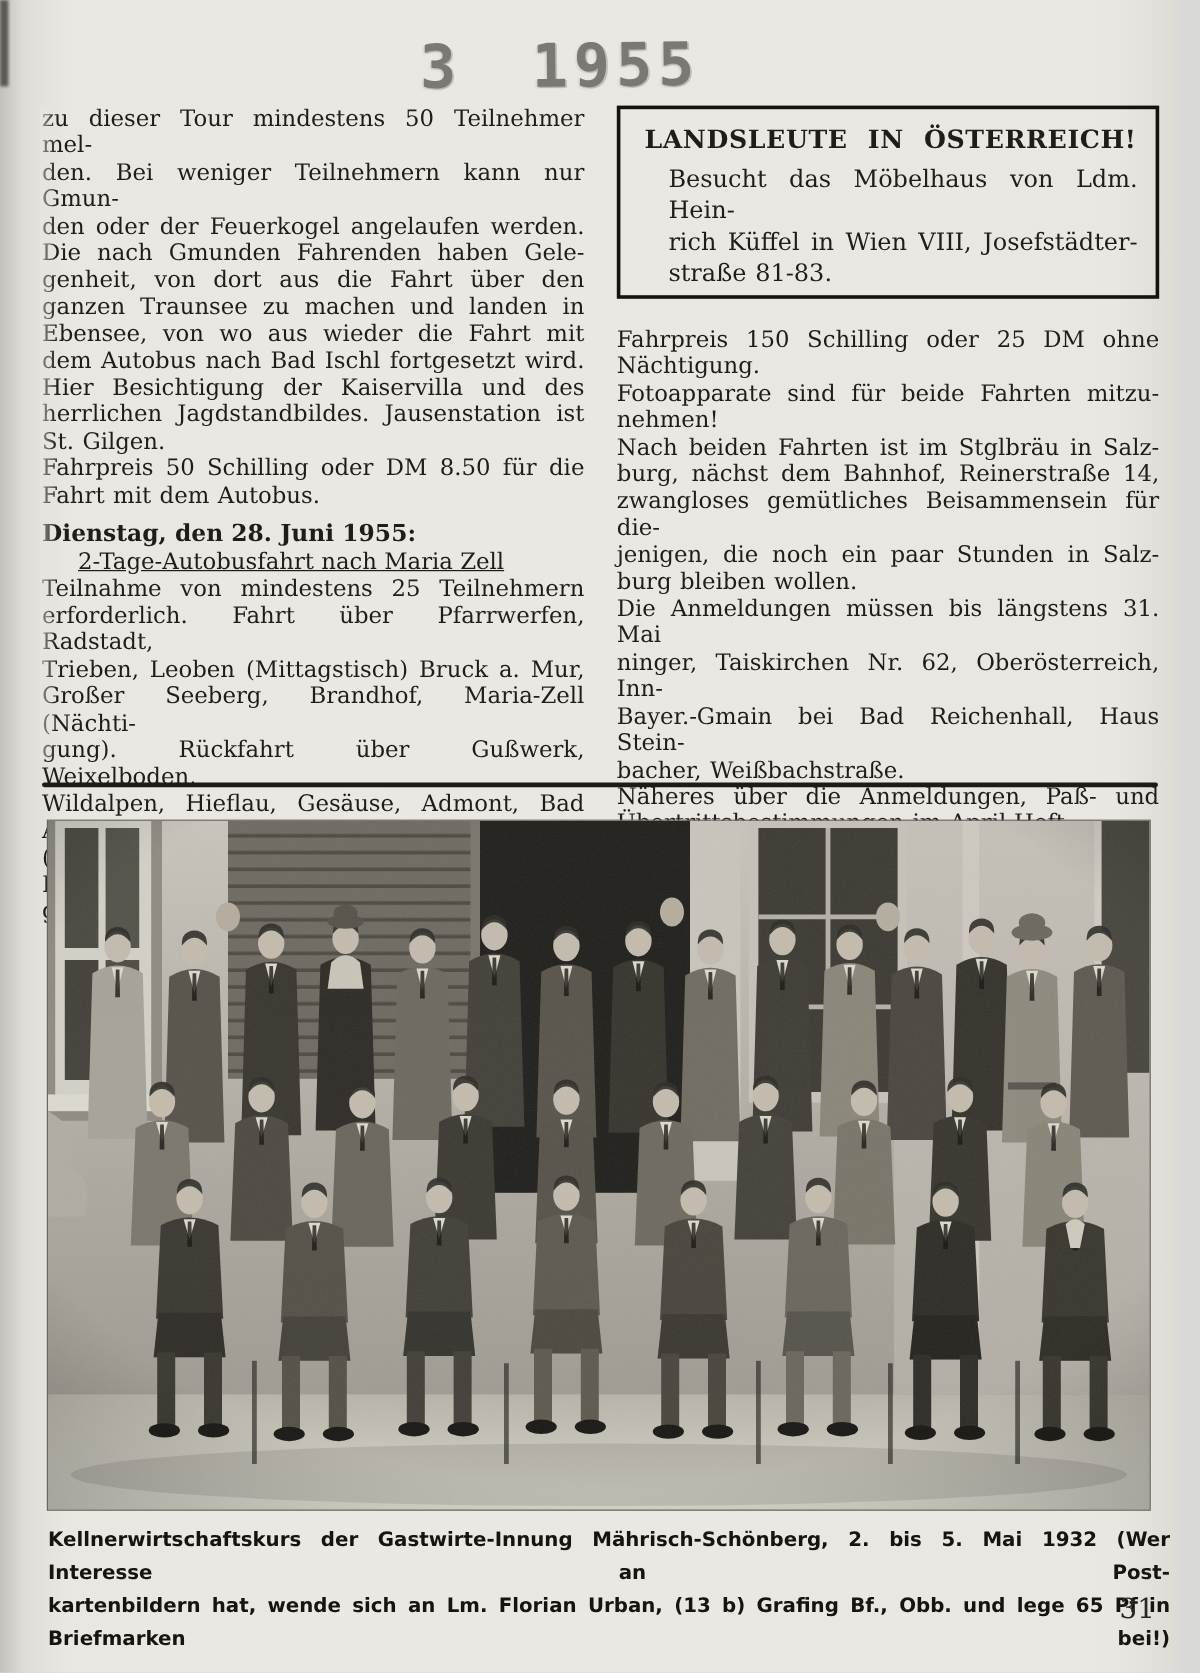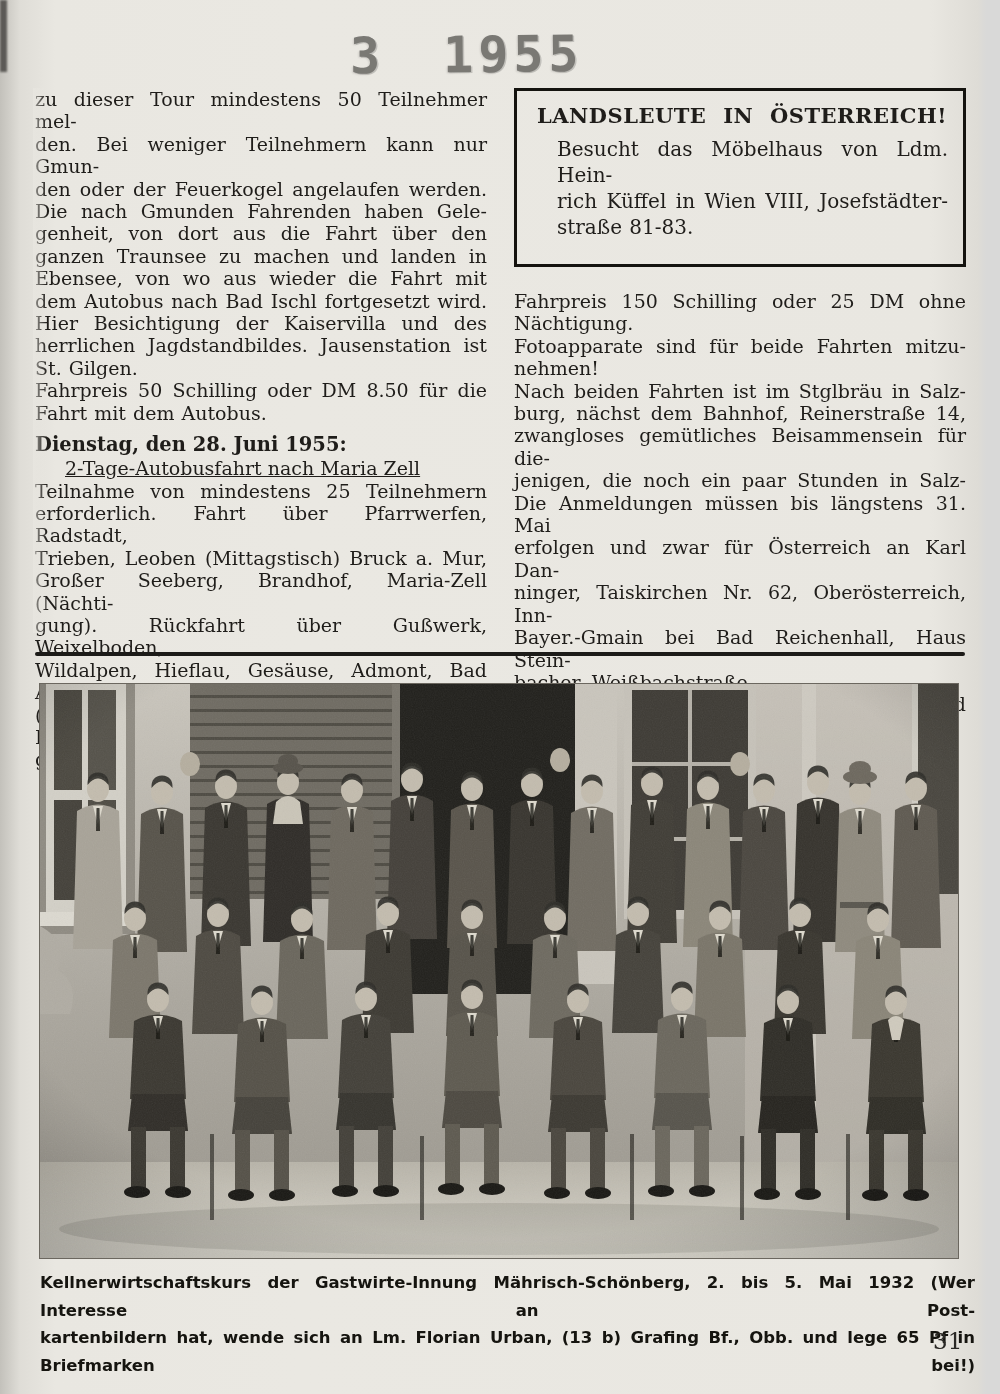--- a/index.html
+++ b/index.html
@@ -18,21 +18,21 @@
   .col{position:absolute;top:88px;width:452px;font-size:19px;line-height:22.4px;}
   .col-left{left:35px;}
   .col-right{left:514px;}
   .tline{text-align:justify;text-align-last:justify;word-spacing:1px;white-space:normal;}
   .tline.last{text-align-last:left;}
   .justify-all .tline.last{text-align-last:justify;}
   .subhead{font-weight:bold;margin-top:9px;font-size:19.5px;line-height:24px;}
   .intro-line{text-indent:30px;line-height:22.4px;text-decoration:underline;}
   .fade-strip{position:absolute;left:33px;top:88px;width:14px;height:545px;
     background:linear-gradient(90deg,rgba(233,231,225,.65),rgba(233,231,225,0));pointer-events:none;}
-  .ad{border:3px solid #14130f;padding:12px 15px 24px 20px;margin-bottom:23px;background:rgba(255,255,255,0.02);}
+  .ad{border:3px solid #14130f;padding:12px 15px 6px 20px;margin-bottom:23px;background:rgba(255,255,255,0.02);}
   .ad-title{font-weight:bold;font-size:21px;line-height:26px;letter-spacing:.5px;word-spacing:9px;margin-bottom:7px;}
   .ad-body{font-weight:normal;font-size:20px;line-height:26px;margin-left:20px;}
   .divider{position:absolute;left:35px;top:652px;width:930px;height:4px;background:#1c1b18;border-radius:2px;}
   .photo{position:absolute;left:40px;top:684px;width:918px;height:574px;outline:1px solid #6b675f;background:#a9a59c;}
   .photo svg{display:block;}
   .caption{position:absolute;left:40px;top:1269px;width:935px;
     font-family:"DejaVu Sans",sans-serif;font-weight:bold;font-size:16.5px;line-height:27.5px;color:#15140f;}
   .page-number{position:absolute;left:933px;top:1328px;font-size:23px;color:#2a2825;}
 </style>
 </head>
@@ -96,24 +96,24 @@
       </div>
     <div class="para">
         <div class="tline">Fotoapparate sind für beide Fahrten mitzu-</div>
         <div class="tline last">nehmen!</div>
       </div>
     <div class="para">
         <div class="tline">Nach beiden Fahrten ist im Stglbräu in Salz-</div>
         <div class="tline">burg, nächst dem Bahnhof, Reinerstraße 14,</div>
         <div class="tline">zwangloses gemütliches Beisammensein für die-</div>
         <div class="tline">jenigen, die noch ein paar Stunden in Salz-</div>
+        <div class="tline last">burg bleiben wollen.</div>
       </div>
     <div class="para">
         <div class="tline">Die Anmeldungen müssen bis längstens 31. Mai</div>
-        <div class="tline">erfolgen und zwar für Österreich an Karl Dan-</div>
         <div class="tline">ninger, Taiskirchen Nr. 62, Oberösterreich, Inn-</div>
         <div class="tline">Bayer.-Gmain bei Bad Reichenhall, Haus Stein-</div>
         <div class="tline last">bacher, Weißbachstraße.</div>
       </div>
     <div class="para">
         <div class="tline">Näheres über die Anmeldungen, Paß- und</div>
         <div class="tline last">Übertrittsbestimmungen im April-Heft.</div>
       </div>
   </div>
 

